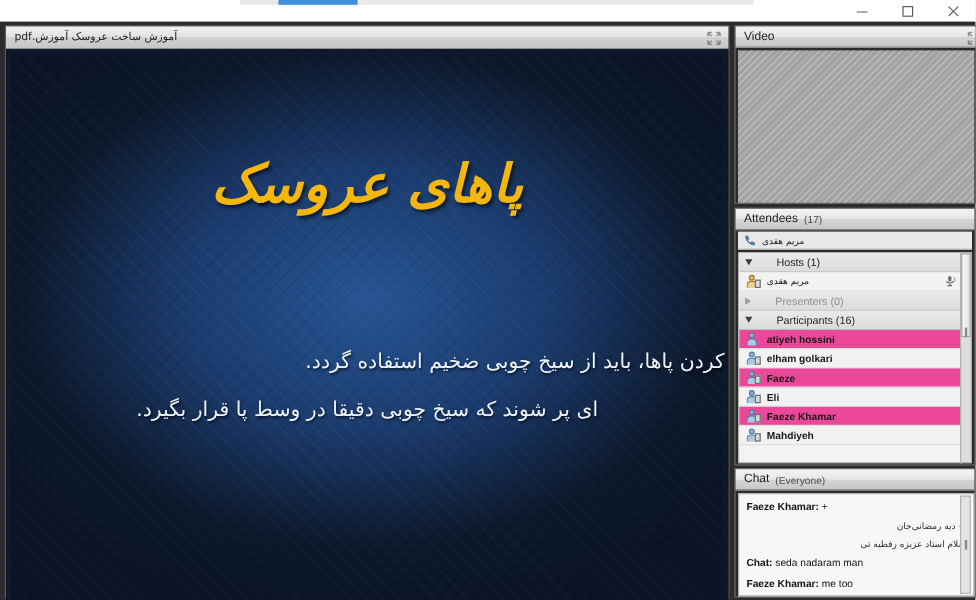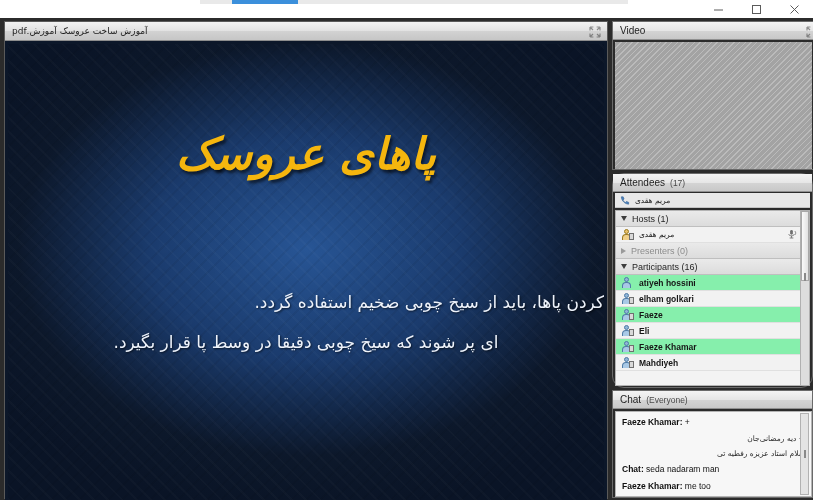--- a/index.html
+++ b/index.html
@@ -119,46 +119,46 @@
   
   .video-pod { position:absolute; left:2px; top:3px; width:213px; height:149px; }
   .video-area {
     position:absolute; left:2px; top:20px; width:197px; height:127px;
     background:#a3a3a3;
     background-image:repeating-linear-gradient(135deg,
         rgba(255,255,255,.26) 0 1px, rgba(0,0,0,0) 1px 4px);
   }
 
   
-  .att-pod { position:absolute; left:2px; top:155px; width:201px; height:215px;border-radius:12px; }
+  .att-pod { position:absolute; left:2px; top:155px; width:201px; height:215px; }
   .att-self {
     height:15px; background:#e8e8e8; border-bottom:1px solid #c4c4c4;
     display:flex; align-items:center; padding-left:4px; gap:4px;
     margin:1px 2px 0 2px;
   }
   .att-self .nm {
     font-size:7.5px; color:#1a1a1a; direction:rtl;
     font-family:"DejaVu Sans", sans-serif;
   }
   .att-list {
     position:absolute; left:2px; top:36px; width:187px; height:176px;
     background:#f3f3f3; border:1px solid #b4b4b4; overflow:hidden;
   }
   .grp-row {
     height:16px; background:linear-gradient(to bottom,#eaeaea,#dcdcdc);
-    border-bottom:1px solid #bfbfbf; display:flex; align-items:center; gap:5px;
+    border-bottom:1px solid #bfbfbf; display:flex; align-items:center; gap:20px;
     padding-left:5px;
   }
   .grp-row .lbl { font-size:9px; color:#262626; }
   .grp-row.muted .lbl { color:#8d8d8d; }
   .tri { width:0;height:0; }
   .tri.down { border-left:3.5px solid transparent;border-right:3.5px solid transparent;border-top:5px solid #3d3d3d; }
   .tri.right { border-top:3.5px solid transparent;border-bottom:3.5px solid transparent;border-left:5px solid #9a9a9a; }
   .att-row {
-    height:16px; background:#86efac; border-bottom:1px solid #e0e0e0;
+    height:16px; background:#ec4899; border-bottom:1px solid #e0e0e0;
     display:flex; align-items:center; gap:6px; padding-left:6px; position:relative;
   }
   .att-row:nth-child(even) { background:#f2f2f2; }
   .att-row .nm { font-size:8.5px; color:#161616; font-weight:600; }
   .att-row.rtl .nm { direction:rtl; font-family:"DejaVu Sans", sans-serif; font-weight:400; font-size:7.5px; }
 
   
   .uico { position:relative; width:11px; height:11px; flex:0 0 11px; }
   .uico .head { position:absolute; left:2px; top:0px; width:5px; height:5px; border-radius:50%; background:#8fb4d6; border:1px solid #4f7ba6; }
   .uico .body { position:absolute; left:0px; top:5px; width:9px; height:6px; border-radius:4px 4px 0 0; background:#a9c9e6; border:1px solid #4f7ba6; border-bottom:none; }

